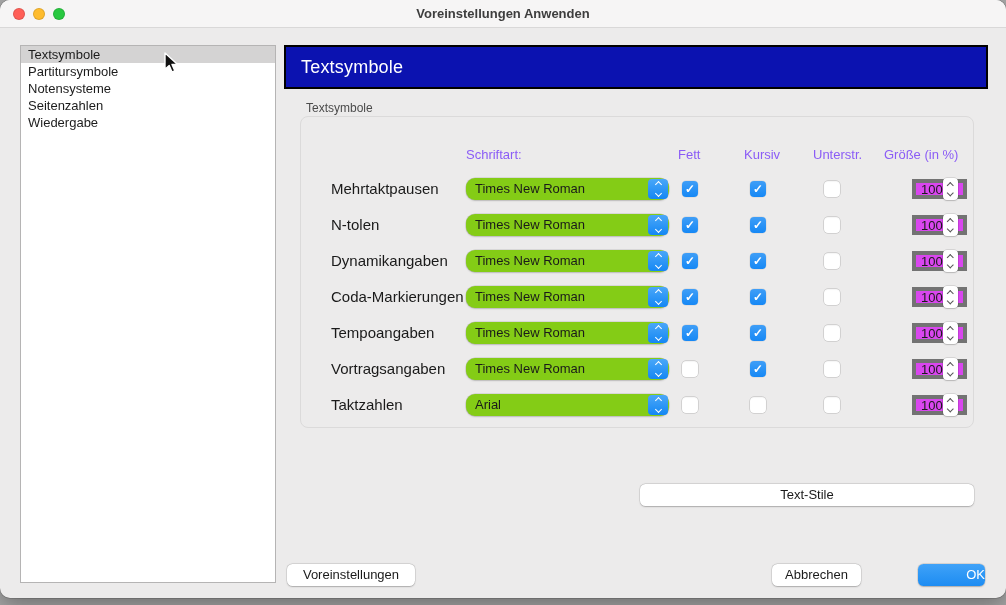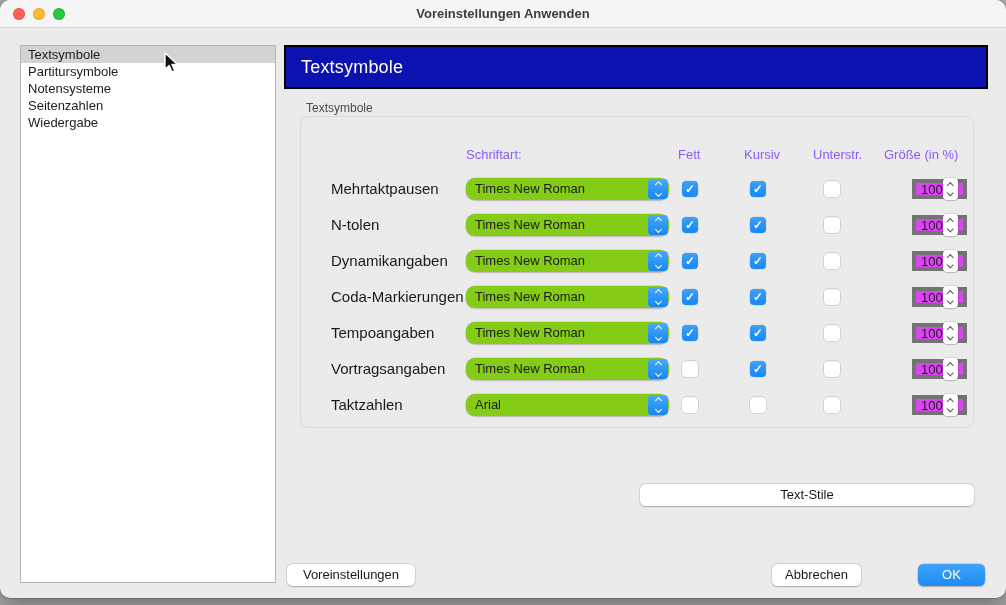--- a/index.html
+++ b/index.html
@@ -126,21 +126,21 @@
     box-shadow:0 0 0 0.5px rgba(0,0,0,.13), 0 0.5px 1.5px rgba(0,0,0,.22);
     font-size:13px; color:#1a1a1a; text-align:center; line-height:22px;
     cursor:default; white-space:nowrap;
   }
   .btn-textstile { left:640px; top:484px; width:334px; }
   .btn-presets   { left:287px; top:564px; width:128px; }
   .btn-apply     { left:430px; top:564px; width:93px;margin-top:42px; }
   .btn-cancel    { left:772px; top:564px; width:89px; }
   .btn-ok {
     left:918px; top:564px; width:67px;
-    background:linear-gradient(#3fa2f8,#1d8cf2); color:#ffffff;
+    background:linear-gradient(#3fa2f8,#1d8cf2); color:#ffffff;text-align:right;
   }
 
   .cursor { position:absolute; left:163px; top:52px; pointer-events:none; z-index:50; }
 </style>
 </head>
 <body>
 
 <div class="window">
 
   <div class="titlebar">

